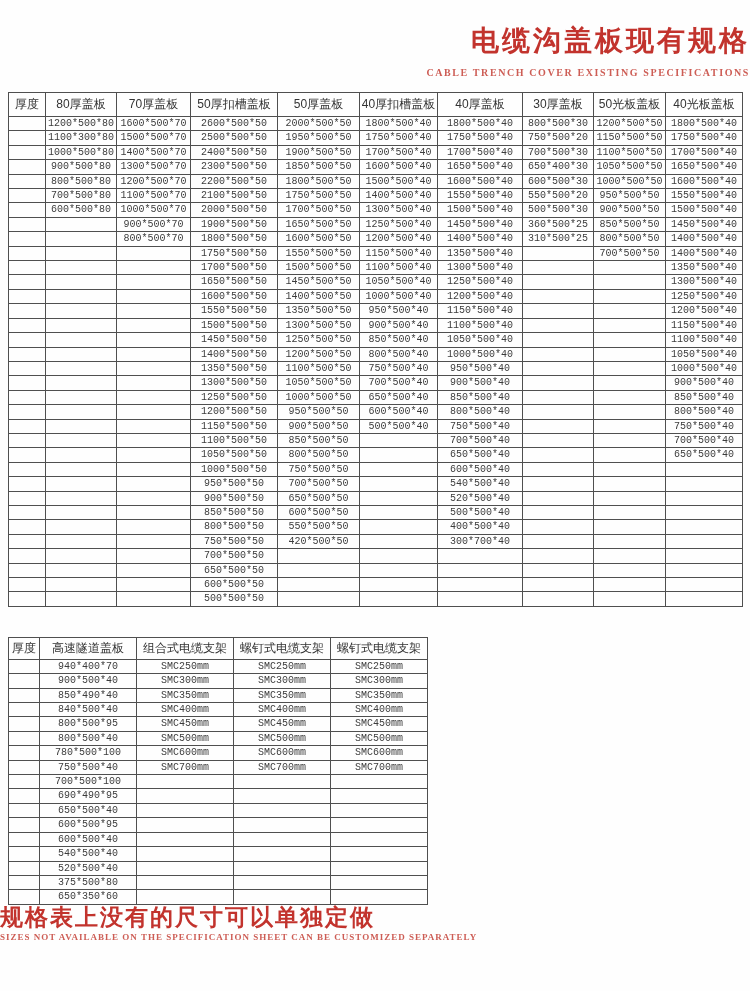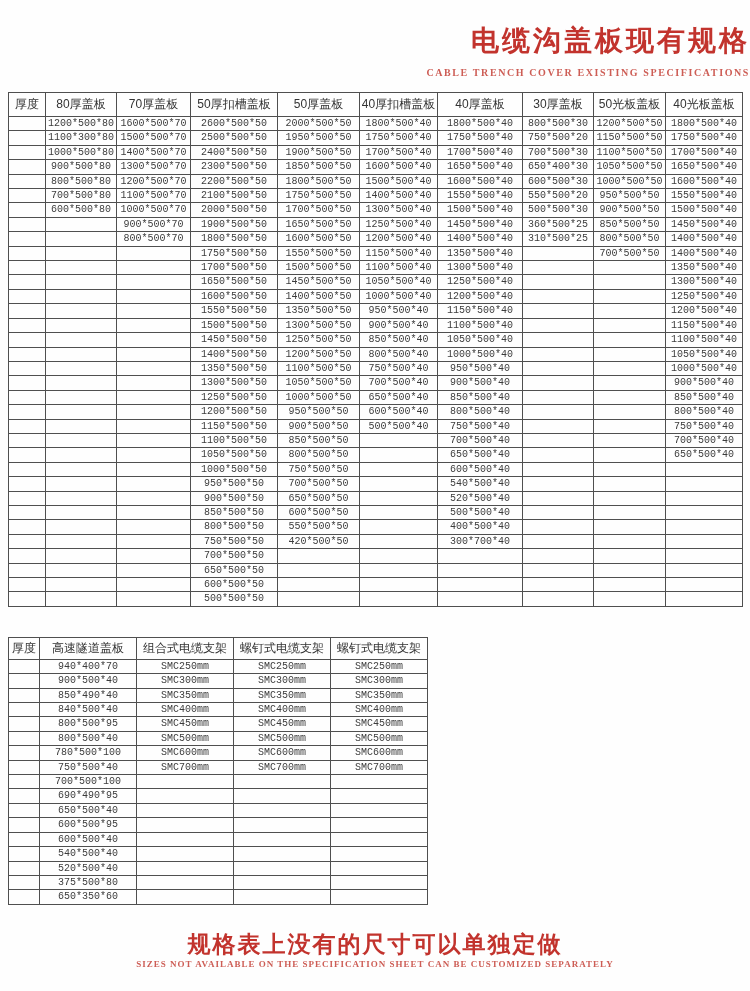--- a/index.html
+++ b/index.html
@@ -65,22 +65,20 @@
   }
   table.spec-table td {
     height: 13.4px;
     line-height: 13.4px;
   }
   table.t1 { margin-top: 14px; }
   table.t2 { margin-top: 30px; }
   table.t2 th { height: 21px; }
   
   .footer-block {
-    text-align: center;
-    margin-top: 27px;
   }
   .footer-zh {
     font-family: "Liberation Serif", serif;
     font-size: 23px;
     font-weight: bold;
     color: #c2332d;
     letter-spacing: 2px;
     line-height: 26px;
   }
   .footer-en {

